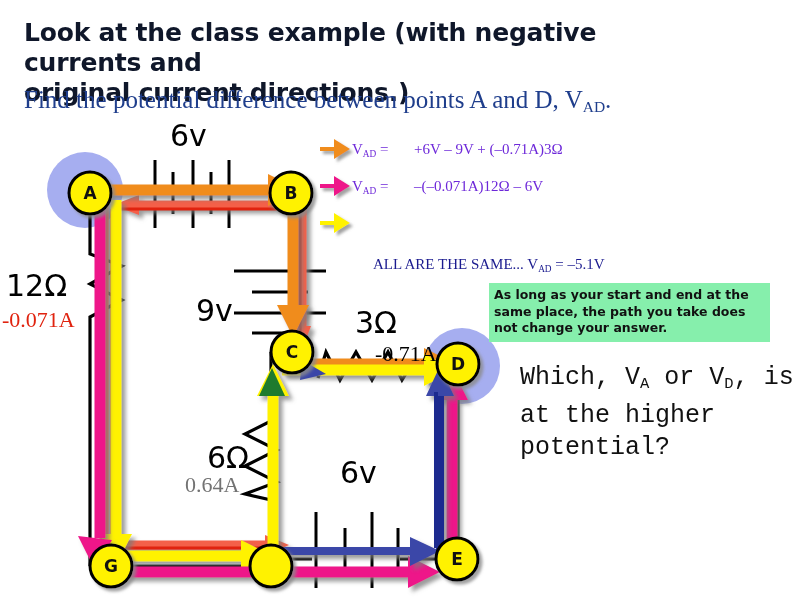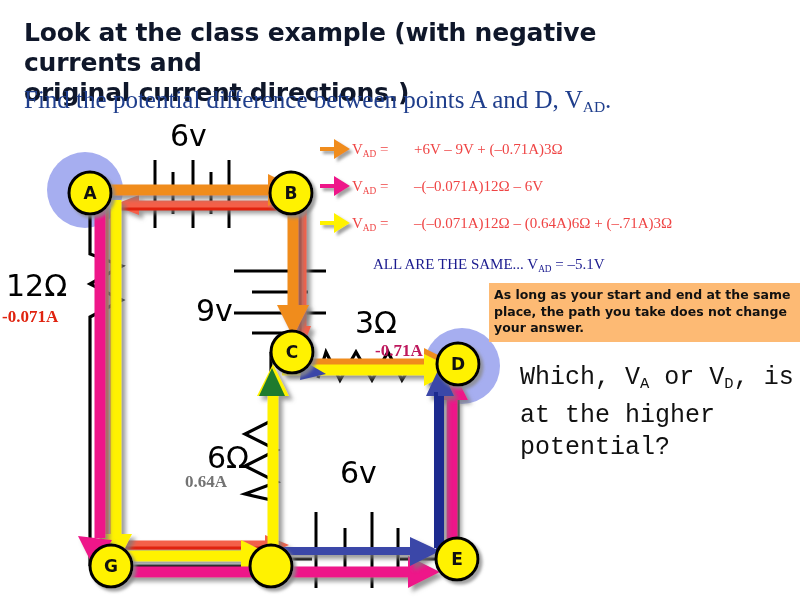--- a/index.html
+++ b/index.html
@@ -18,49 +18,49 @@
     font-family:"DejaVu Sans", sans-serif;letter-spacing:-0.2px;
   }
   .hdr-blue{
     position:absolute;left:24px;top:86px;width:780px;
     color:#1F3E8C;font-size:25px;line-height:28px;
     font-family:"Liberation Serif", serif;
   }
   .sub{font-size:0.62em;vertical-align:-0.28em;letter-spacing:0px;}
 
   .eq{
-    position:absolute;color:#ef4444;font-size:15px;
+    position:absolute;color:#6d28d9;font-size:15px;
     font-family:"Liberation Serif", serif;white-space:nowrap;
   }
   .eq .lhs{display:inline-block;width:62px;}
   .allsame{
     position:absolute;left:373px;top:256px;color:#1B1B8F;font-size:15px;
     font-family:"Liberation Serif", serif;white-space:nowrap;
   }
 
   .notebox{
-    position:absolute;left:489px;top:283px;width:311px;
-    background:#fdba74;color:#111;
+    position:absolute;left:489px;top:283px;width:281px;
+    background:#86efac;color:#111;
     font-size:12.5px;line-height:16.5px;font-weight:600;
     padding:4px 4px 5px 5px;box-sizing:border-box;
     font-family:"DejaVu Sans", sans-serif;
   }
   .question{
     position:absolute;left:520px;top:362px;width:280px;
     color:#111;font-size:25px;line-height:32px;
     font-family:Liberation Mono, monospace;
   }
 
   
   .lbl{position:absolute;color:#000;font-family:"DejaVu Sans", sans-serif;white-space:nowrap;text-align:right;}
   .lbl-big{font-size:30px;}
-  .lbl-cur{font-size:17px;font-weight:700;font-family:"Liberation Serif", serif;}
+  .lbl-cur{font-size:22px;font-weight:400;font-family:"Liberation Serif", serif;}
   .c-red{color:#E0230F;}
   .c-green{color:#737373;}
-  .c-blue{color:#be185d;}
+  .c-blue{color:#000000;}
 
   .nodeletter{
     position:absolute;font-size:17px;font-weight:700;color:#111;
     font-family:"DejaVu Sans", sans-serif;
     transform:translate(-50%,-50%);
   }
 </style>
 </head>
 <body>
 
@@ -218,23 +218,20 @@
   <div class="hdr-blue">
     <span>Find the potential difference between points A and D, V</span><span class="sub">AD</span><span>.</span>
   </div>
 
   <div class="eq" style="left:352px;top:141px;">
     <span class="lhs"><span>V</span><span class="sub">AD</span> <span>=</span></span><span>+6V – 9V  + (–0.71A)3Ω</span>
   </div>
   <div class="eq" style="left:352px;top:178px;">
     <span class="lhs"><span>V</span><span class="sub">AD</span> <span>=</span></span><span>–(–0.071A)12Ω  – 6V</span>
   </div>
-  <div class="eq" style="left:352px;top:215px;">
-    <span class="lhs"><span>V</span><span class="sub">AD</span> <span>=</span></span><span>–(–0.071A)12Ω  – (0.64A)6Ω + (–.71A)3Ω</span>
-  </div>
 
   <svg style="position:absolute;left:318px;top:134px;width:44px;height:108px;">
     <g filter="url(#shs)">
       <g>
         <path d="M2 13 H16 V5 L32 15 L16 25 V17 H2 Z" fill="#F08C1E"></path>
       </g>
       <g>
         <path d="M2 50 H16 V42 L32 52 L16 62 V54 H2 Z" fill="#EE1289"></path>
       </g>
       <g>

